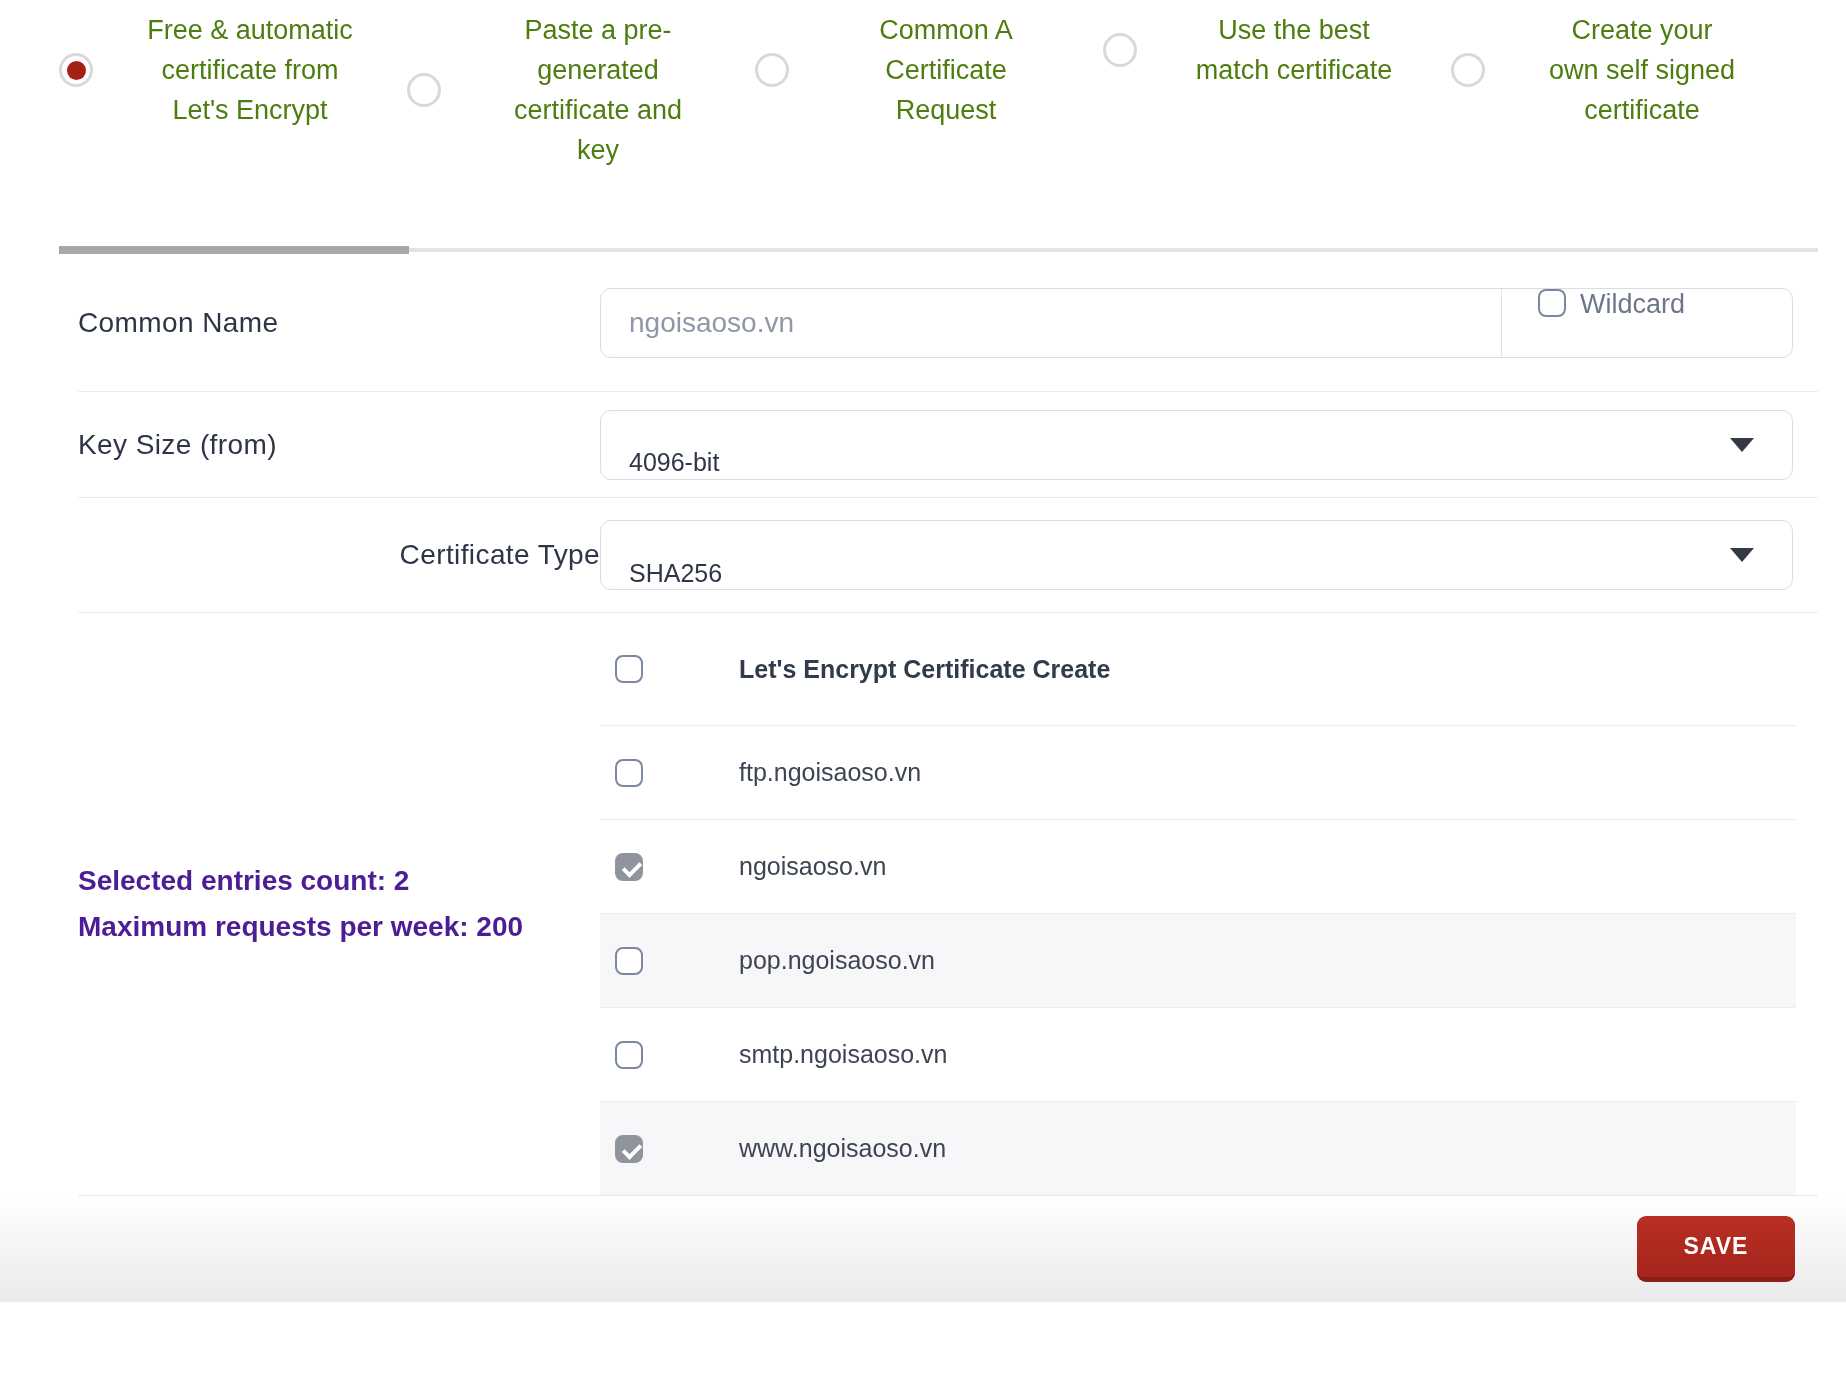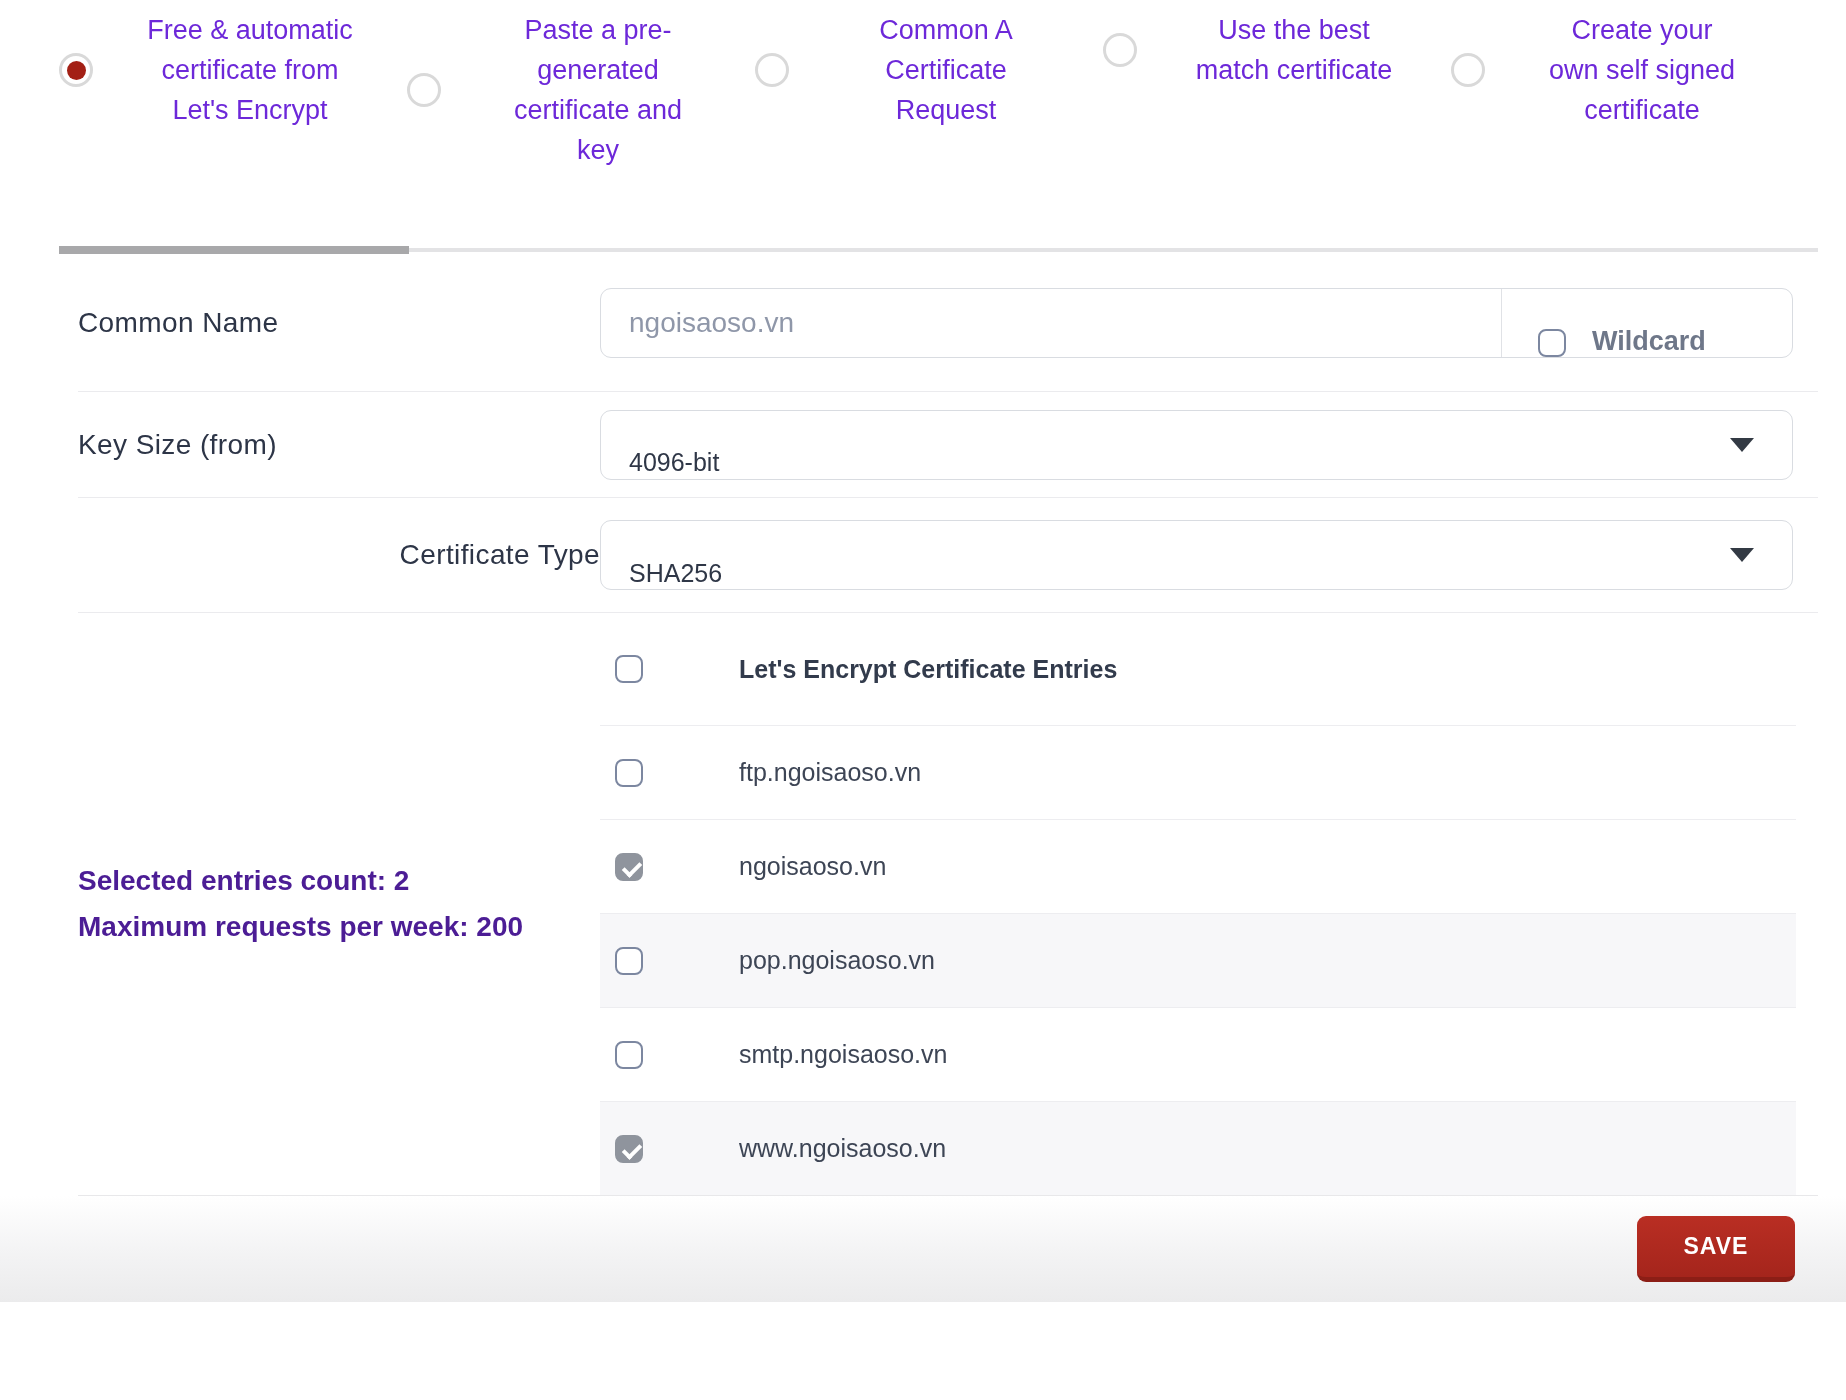--- a/index.html
+++ b/index.html
@@ -8,21 +8,21 @@
 
   
   .options-row { display:flex; align-items:flex-start; padding:10px 0 0 59px; height:246px; }
   .option { width:348px; display:flex; align-items:center; cursor:pointer; }
   .radio { width:34px; height:34px; border:3px solid #d9d9d9; border-radius:50%;
            background:#fff; flex:0 0 auto; position:relative; }
   .radio.selected::after { content:''; position:absolute; left:50%; top:50%;
            width:19px; height:19px; margin:-9.5px 0 0 -9.5px; border-radius:50%; background:#a32015; }
   .option-label { flex:1; display:flex; justify-content:center; }
   .option-label span { display:block; max-width:212px; text-align:center;
-           font-size:27px; line-height:40px; color:#6d28d9; }
+           font-size:27px; line-height:40px; color:#4d7c0f; }
   .option:nth-child(5) .option-label span { max-width:192px; }
 
   
   .tab-indicator { position:relative; margin-left:59px; width:1759px; height:8px; }
   .tab-indicator .track { position:absolute; left:0; right:0; top:2px; height:4px; background:#e3e3e5; }
   .tab-indicator .active { position:absolute; left:0; top:0; width:350px; height:8px; background:#a8a8aa; }
 
   
   .form-row { display:flex; align-items:center; margin-left:78px; width:1740px;
               border-bottom:1px solid #ebebee; }
@@ -30,22 +30,22 @@
   .form-row.r2 { height:106px; }
   .form-row.r3 { height:115px;text-align:right; }
   .form-label { width:522px; font-size:28px; color:#2d3547; letter-spacing:0.4px; }
   .control-area { width:1193px; }
 
   .input-group { display:flex; height:70px; border:1px solid #d9dce1; border-radius:11px;
                  background:#fff; overflow:hidden; }
   .input-group input { flex:1; border:none; outline:none; padding:0 20px 0 28px;
                  font-family:"Liberation Sans", sans-serif;
                  font-size:28px; color:#8f97a9; background:transparent; }
-  .wildcard-cell { width:291px; display:flex; align-items:flex-end; gap:26px;
-                 border-left:1px solid #e0e2e6; padding-left:36px; cursor:pointer;font-weight:bold; }
+  .wildcard-cell { width:291px; display:flex; align-items:flex-start; gap:14px;
+                 border-left:1px solid #e0e2e6; padding-left:36px; cursor:pointer; }
   .wildcard-label { font-size:27px; color:#6e7789; }
 
   .checkbox { width:28px; height:28px; border:2px solid #7c87a0; border-radius:8px;
               background:#fff; flex:0 0 auto; position:relative; cursor:pointer; }
   .checkbox.checked { background:#8f949d; border-color:#8f949d; }
   .checkbox.checked::after { content:''; position:absolute; left:6px; top:7px;
               width:14px; height:7px; border-left:4px solid #fff; border-bottom:4px solid #fff;
               transform:rotate(-45deg); }
 
   .select-box { height:70px; border:1px solid #d9dce1; border-radius:11px; background:#fff;
@@ -153,21 +153,21 @@
 </div>
 
 <div class="list-section">
   <div class="info-block">
     <div>Selected entries count: 2</div>
     <div>Maximum requests per week: 200</div>
   </div>
   <div class="entry-list">
     <div class="entry header-row">
       <span class="checkbox"></span>
-      <span class="entry-text">Let's Encrypt Certificate Entries</span>
+      <span class="entry-text">Let's Encrypt Certificate Create</span>
     </div>
     <div class="entry">
       <span class="checkbox"></span>
       <span class="entry-text">ftp.ngoisaoso.vn</span>
     </div>
     <div class="entry">
       <span class="checkbox checked"></span>
       <span class="entry-text">ngoisaoso.vn</span>
     </div>
     <div class="entry alt">

